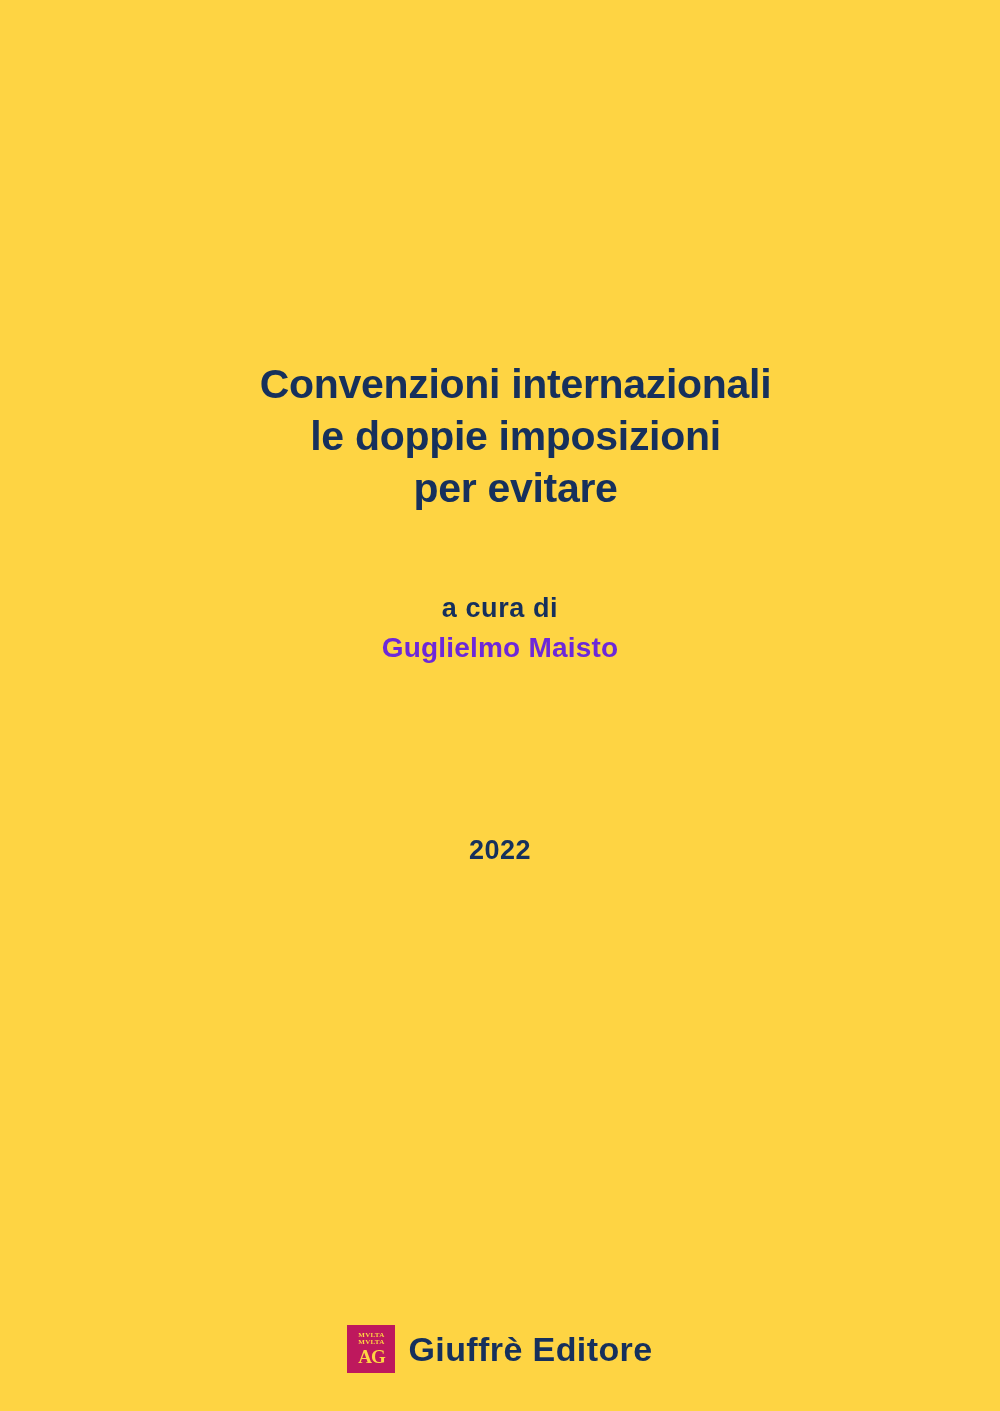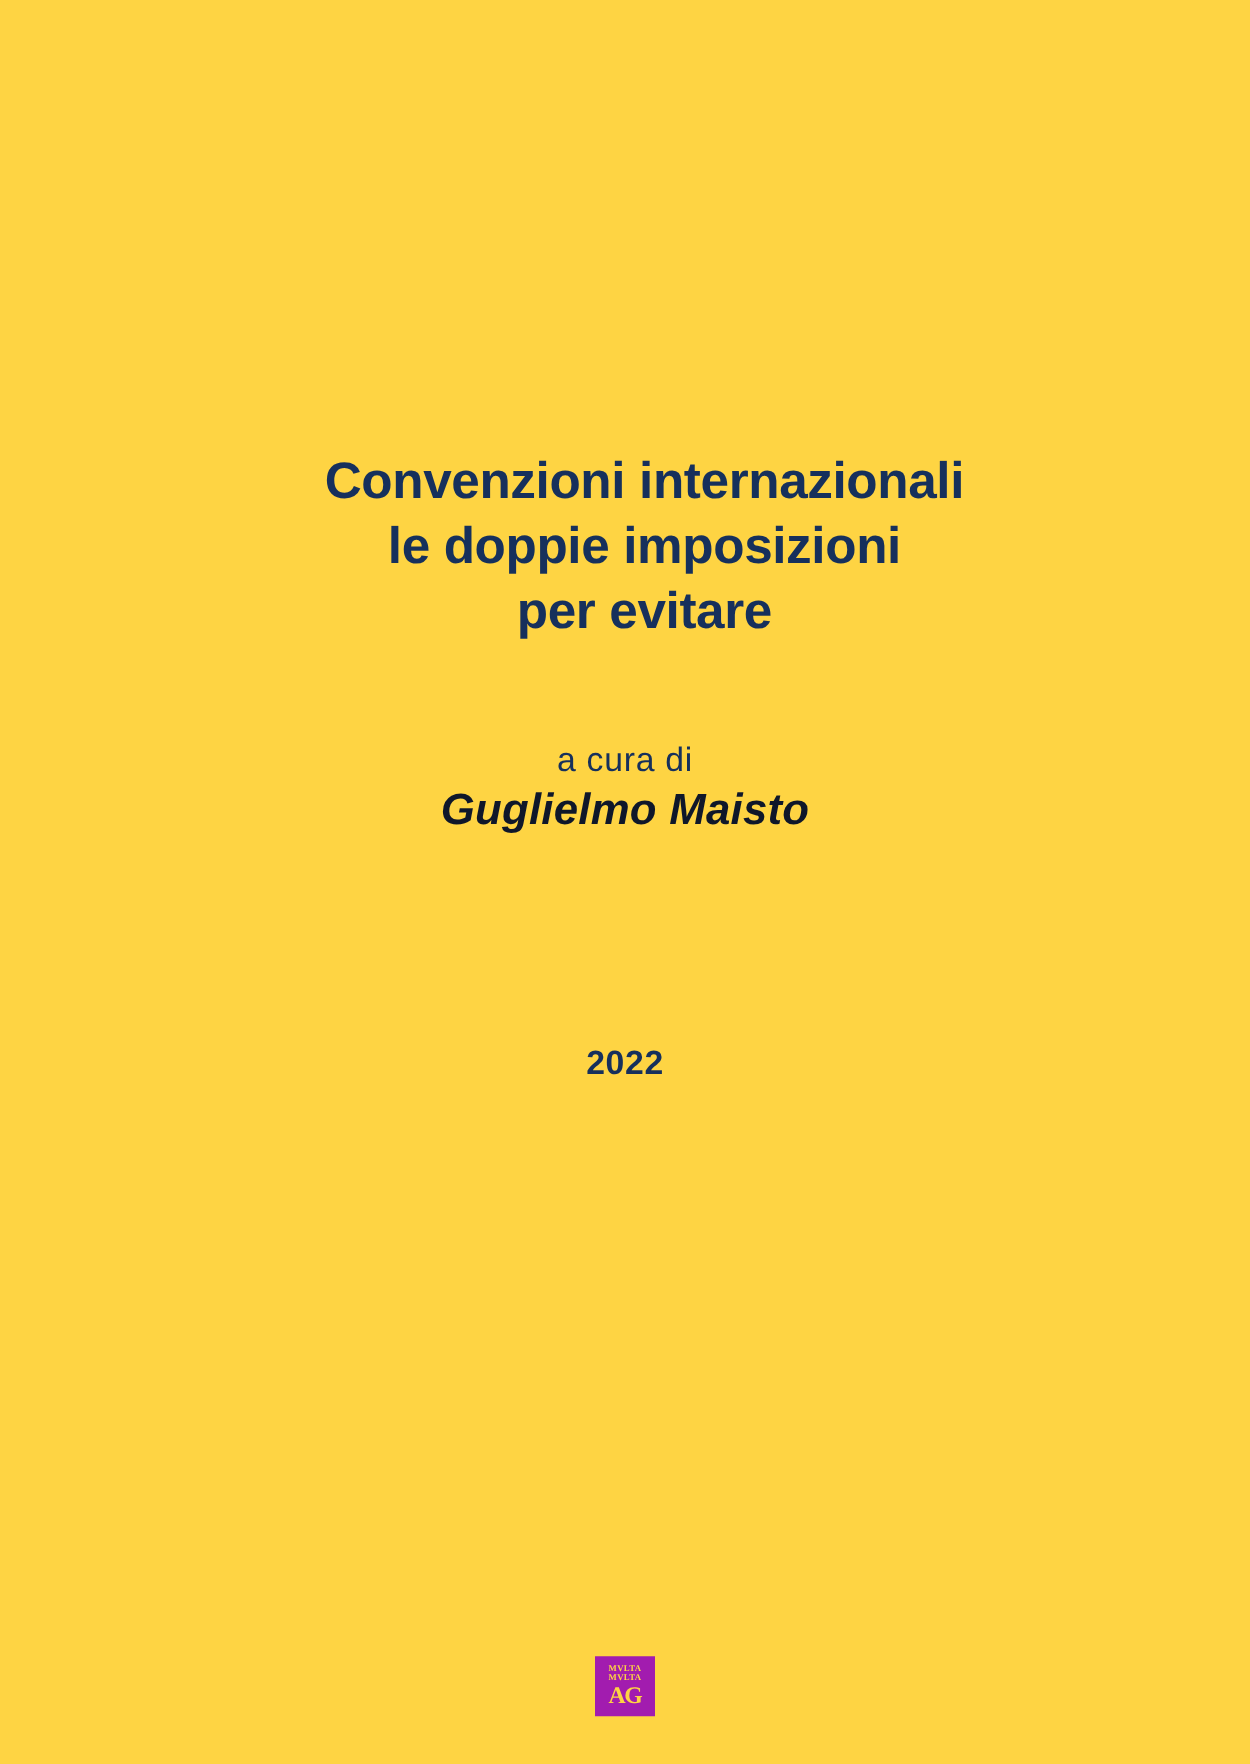--- a/index.html
+++ b/index.html
@@ -40,32 +40,31 @@
   }
   .editor-block {
     position: absolute;
     top: 588px;
     left: 0;
     right: 0;
     text-align: center;
   }
   .editor-label {
     font-size: 27px;
-    font-weight: normal;
+    font-weight: bold;
     line-height: 40px;
     letter-spacing: 0.6px;
     color: #16305C;
   }
   .editor-name {
-    font-size: 35px;
+    font-size: 28px;
     font-weight: bold;
     line-height: 40px;
     letter-spacing: 0.2px;
-    color: #0f172a;
-    font-style: italic;
+    color: #6d28d9;
   }
   .year-block {
     position: absolute;
     top: 835px;
     left: 0;
     right: 0;
     text-align: center;
   }
   .year {
     font-size: 27px;
@@ -79,21 +78,21 @@
     left: 0;
     right: 0;
     display: flex;
     align-items: center;
     justify-content: center;
     gap: 13px;
   }
   .logo-mark {
     width: 48px;
     height: 48px;
-    background: #a21caf;
+    background: #be185d;
     display: flex;
     flex-direction: column;
     align-items: center;
     justify-content: center;
     padding: 2px 0;
     box-sizing: border-box;
   }
   .logo-mark .motto {
     font-family: "Liberation Serif", serif;
     font-size: 7px;
@@ -139,15 +138,16 @@
   <div class="year-block">
     <div class="year">2022</div>
   </div>
 
   <div class="publisher">
     <div class="logo-mark">
       <div class="motto">MVLTA</div>
       <div class="motto">MVLTA</div>
       <div class="mono">AG</div>
     </div>
+    <div class="publisher-name">Giuffrè Editore</div>
   </div>
 
 </div>
 
 </body></html>

